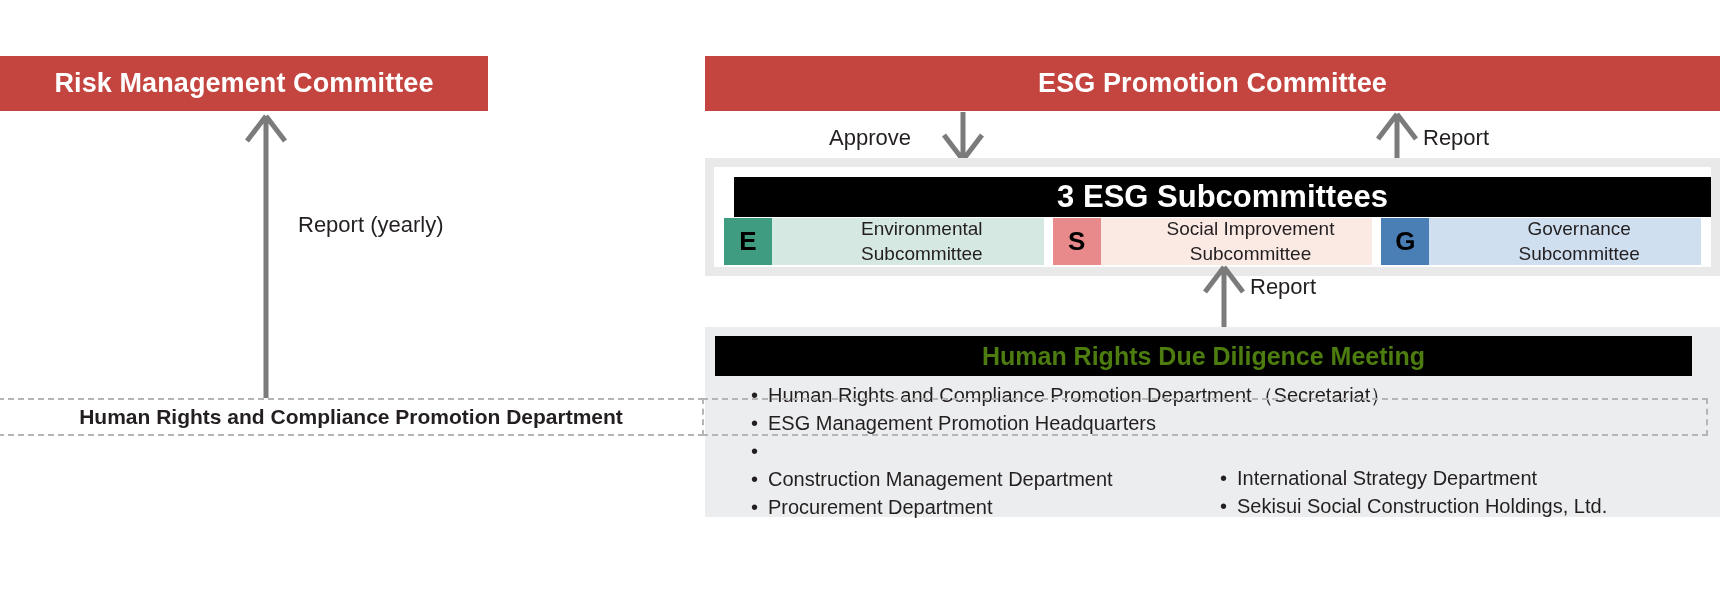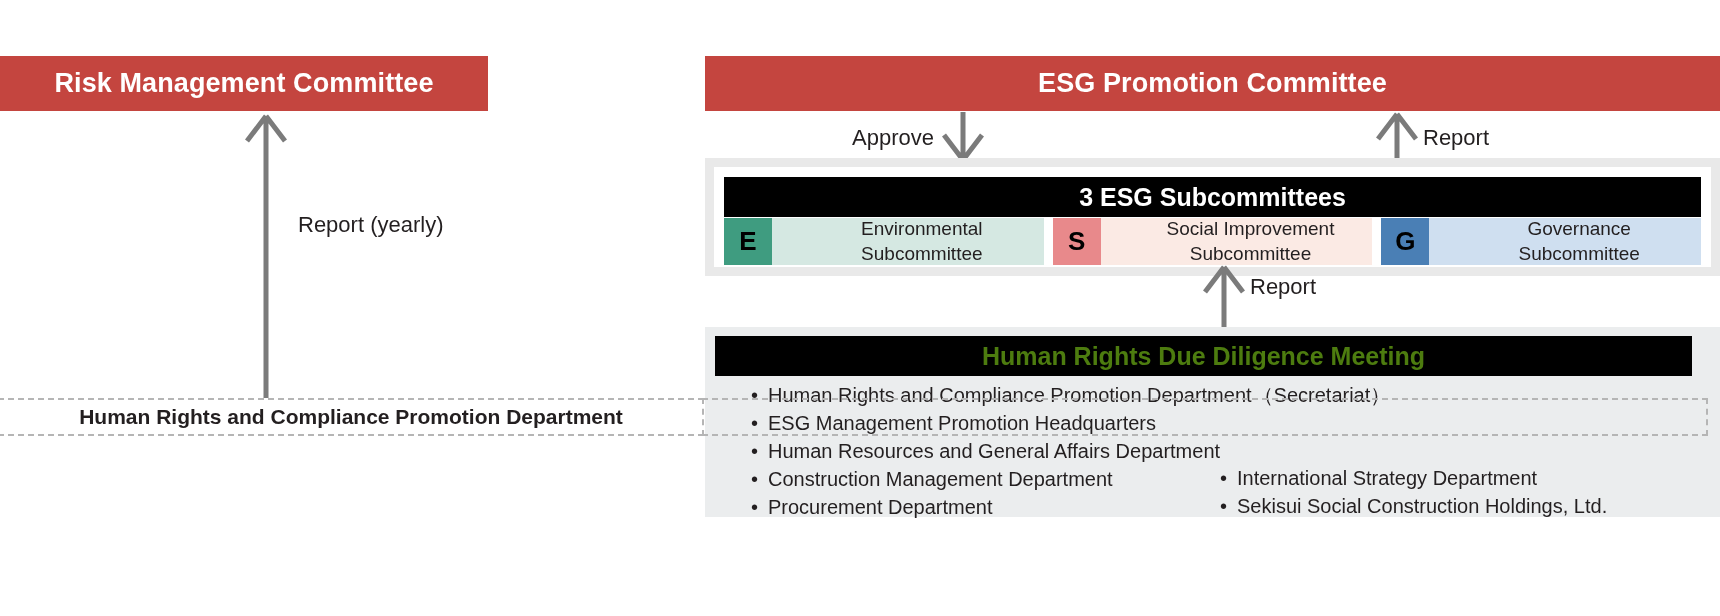--- a/index.html
+++ b/index.html
@@ -75,25 +75,25 @@
     position: absolute;
     left: 705px; top: 158px;
     width: 1015px; height: 118px;
     background: #ffffff;
     border: 9px solid #e9e9e9;
     box-sizing: border-box;
     padding: 0;
   }
   #subcommittee-title {
     position: absolute;
-    left: 10px; top: 10px;
+    left: 20px; top: 10px;
     width: 977px; height: 40px;
     background: #000000;
     color: #ffffff;
-    font-size: 25px;
+    font-size: 31px;
     font-weight: bold;
     display: flex;
     align-items: center;
     justify-content: center;
   }
   #subcommittee-row {
     position: absolute;
     left: 10px; top: 51px;
     width: 977px; height: 47px;
     display: flex;
@@ -205,21 +205,21 @@
   <div class="arrow-label" style="left:298px; top:212px;">Report (yearly)</div>
 
   <div id="hrcpd-box">
     <span class="label">Human Rights and Compliance Promotion Department</span>
   </div>
 
   <div class="red-bar" id="esg-bar">
     <span>ESG Promotion Committee</span>
   </div>
 
-  <div class="arrow-label" style="left:852px; top:125px;">Approve</div>
+  <div class="arrow-label" style="left:829px; top:125px;">Approve</div>
   <div class="arrow" id="approve-arrow" style="left:940px; top:112px;">
     <svg width="46" height="50" viewBox="0 0 46 50">
       <path d="M23 0 L23 46 M23 48 L42 23 M23 48 L4 23" stroke="#7b7b7b" stroke-width="5" fill="none" stroke-linecap="butt"></path>
     </svg>
   </div>
 
   <div class="arrow" id="report-top-arrow" style="left:1374px; top:112px;">
     <svg width="46" height="50" viewBox="0 0 46 50">
       <path d="M23 2 L42 27 M23 2 L4 27 M23 4 L23 50" stroke="#7b7b7b" stroke-width="5" fill="none" stroke-linecap="butt"></path>
     </svg>
@@ -280,21 +280,20 @@
           <span class="member-bullet">•</span>
           <span class="member-text">Human Rights and Compliance Promotion Department</span>
           <span class="member-text member-note">（Secretariat）</span>
         </div>
         <div class="member-item">
           <span class="member-bullet">•</span>
           <span class="member-text">ESG Management Promotion Headquarters</span>
         </div>
         <div class="member-item">
           <span class="member-bullet">•</span>
-          <span class="member-text">Human Resources and General Affairs Department</span>
         </div>
         <div class="member-item">
           <span class="member-bullet">•</span>
           <span class="member-text">Construction Management Department</span>
         </div>
         <div class="member-item">
           <span class="member-bullet">•</span>
           <span class="member-text">Procurement Department</span>
         </div>
       </div>

